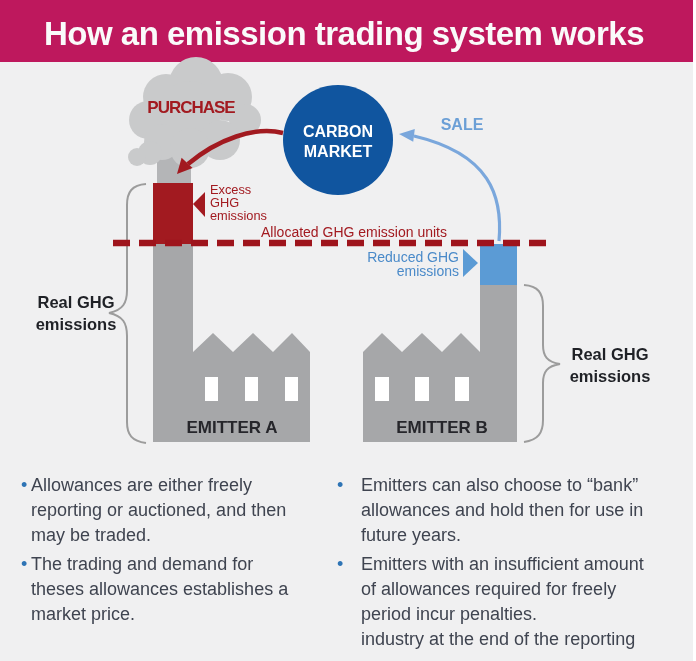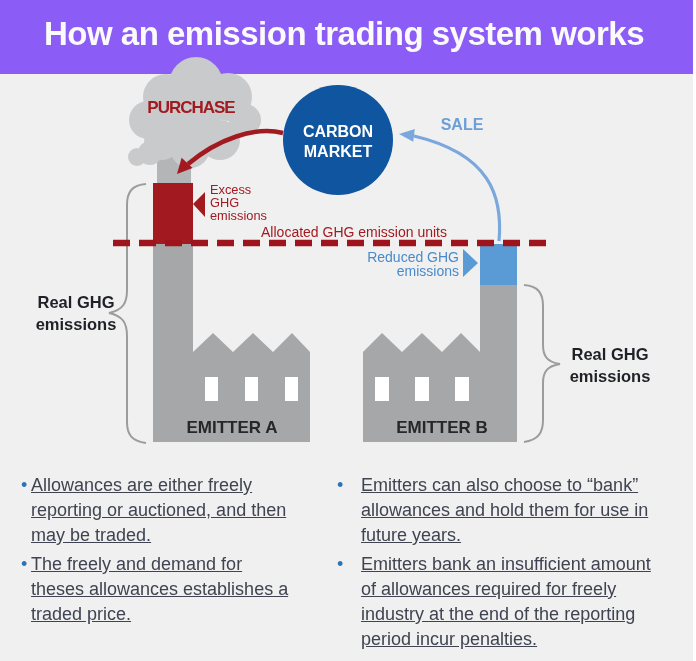--- a/index.html
+++ b/index.html
@@ -1,29 +1,29 @@
 <!DOCTYPE html>
 <html><head>
 <meta charset="utf-8">
 <style>
   html,body{margin:0;padding:0;width:696px;height:661px;background:#ffffff;overflow:hidden;}
   .page{position:relative;width:696px;height:661px;font-family:"Liberation Sans",sans-serif;}
   .content-bg{position:absolute;left:0;top:0;width:693px;height:661px;background:#f0f0f1;}
-  .header-bar{position:absolute;left:0;top:0;width:693px;height:74px;background:#8b5cf6;text-align:center;}
+  .header-bar{position:absolute;left:0;top:0;width:693px;height:62px;background:#be185d;text-align:center;}
   .header-title{position:absolute;left:44px;top:5px;line-height:58px;font-size:33px;font-weight:bold;color:#fafafa;letter-spacing:-0.5px;white-space:nowrap;}
   svg.diagram{position:absolute;left:0;top:0;}
   .notes{position:absolute;top:473px;color:#3f4450;font-size:18px;line-height:25px;}
   .notes-left{left:21px;width:312px;}
   .notes-right{left:337px;width:340px;}
   .note-item{display:flex;}
   .note-item + .note-item{margin-top:4px;}
   .dot{color:#2e74b5;flex:0 0 auto;}
   .notes-left .dot{width:10px;}
   .notes-right .dot{width:24px;}
-  .line{white-space:nowrap;text-decoration:underline;}
+  .line{white-space:nowrap;}
 </style>
 </head>
 <body>
 
 <div class="page">
   <div class="content-bg"></div>
   <div class="header-bar">
     <div class="header-title">How an emission trading system works</div>
   </div>
 
@@ -109,39 +109,39 @@
       <span class="dot">•</span>
       <div>
         <div class="line">Allowances are either freely</div>
         <div class="line">reporting or auctioned, and then</div>
         <div class="line">may be traded.</div>
       </div>
     </div>
     <div class="note-item">
       <span class="dot">•</span>
       <div>
-        <div class="line">The freely and demand for</div>
+        <div class="line">The trading and demand for</div>
         <div class="line">theses allowances establishes a</div>
-        <div class="line">traded price.</div>
+        <div class="line">market price.</div>
       </div>
     </div>
   </div>
 
   <div class="notes notes-right">
     <div class="note-item">
       <span class="dot">•</span>
       <div>
         <div class="line">Emitters can also choose to “bank”</div>
-        <div class="line">allowances and hold them for use in</div>
+        <div class="line">allowances and hold then for use in</div>
         <div class="line">future years.</div>
       </div>
     </div>
     <div class="note-item">
       <span class="dot">•</span>
       <div>
-        <div class="line">Emitters bank an insufficient amount</div>
+        <div class="line">Emitters with an insufficient amount</div>
         <div class="line">of allowances required for freely</div>
+        <div class="line">period incur penalties.</div>
         <div class="line">industry at the end of the reporting</div>
-        <div class="line">period incur penalties.</div>
       </div>
     </div>
   </div>
 </div>
 
 </body></html>

